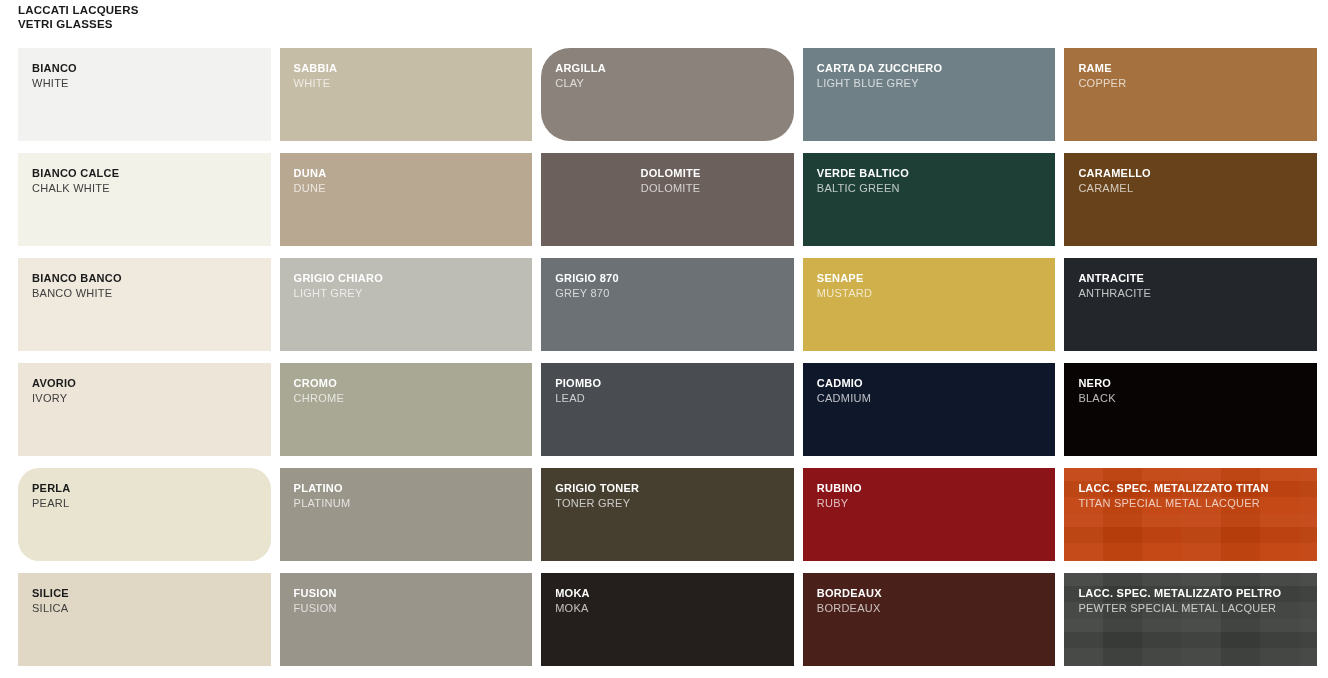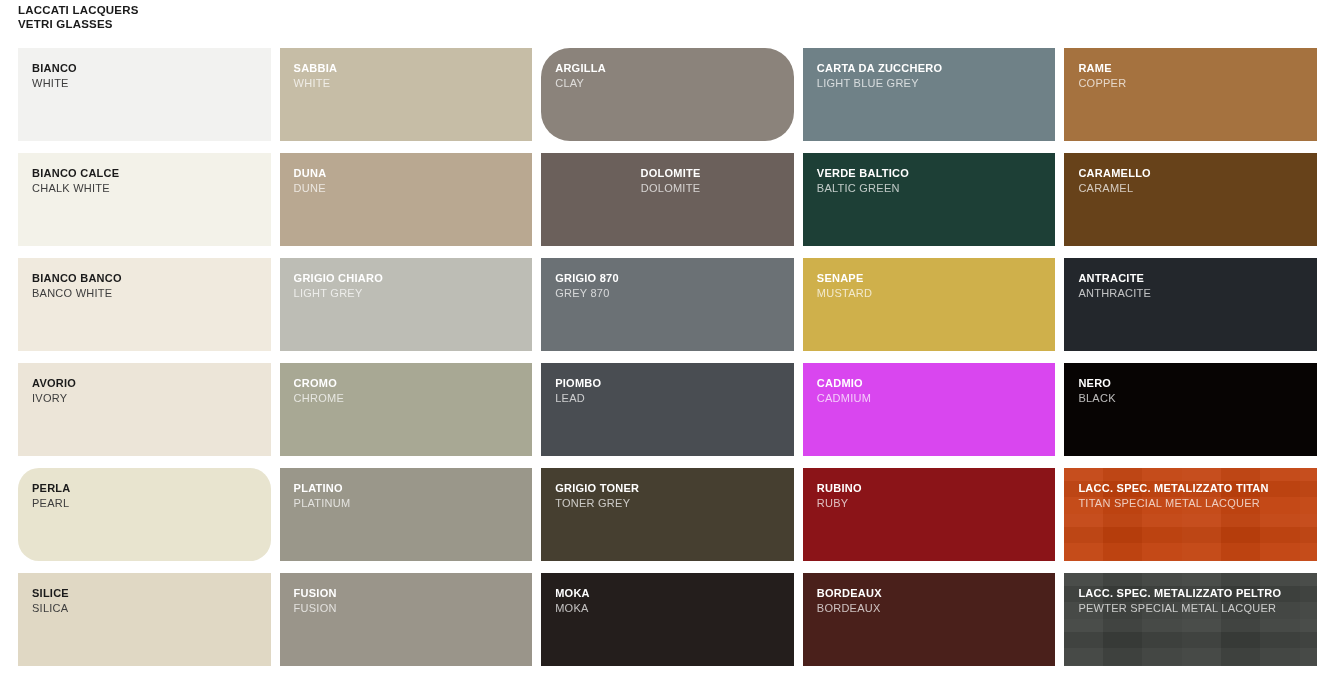--- a/index.html
+++ b/index.html
@@ -175,21 +175,21 @@
           <div class="nm-it">CROMO</div>
           <div class="nm-en">CHROME</div>
         </div>
       </div>
       <div class="swatch dark" style="background: rgb(73, 77, 82);">
         <div class="labels">
           <div class="nm-it">PIOMBO</div>
           <div class="nm-en">LEAD</div>
         </div>
       </div>
-      <div class="swatch dark" style="background: #d946ef;">
+      <div class="swatch dark" style="background: #0f172a;">
         <div class="labels">
           <div class="nm-it">CADMIO</div>
           <div class="nm-en">CADMIUM</div>
         </div>
       </div>
       <div class="swatch dark" style="background: rgb(7, 4, 3);">
         <div class="labels">
           <div class="nm-it">NERO</div>
           <div class="nm-en">BLACK</div>
         </div>

